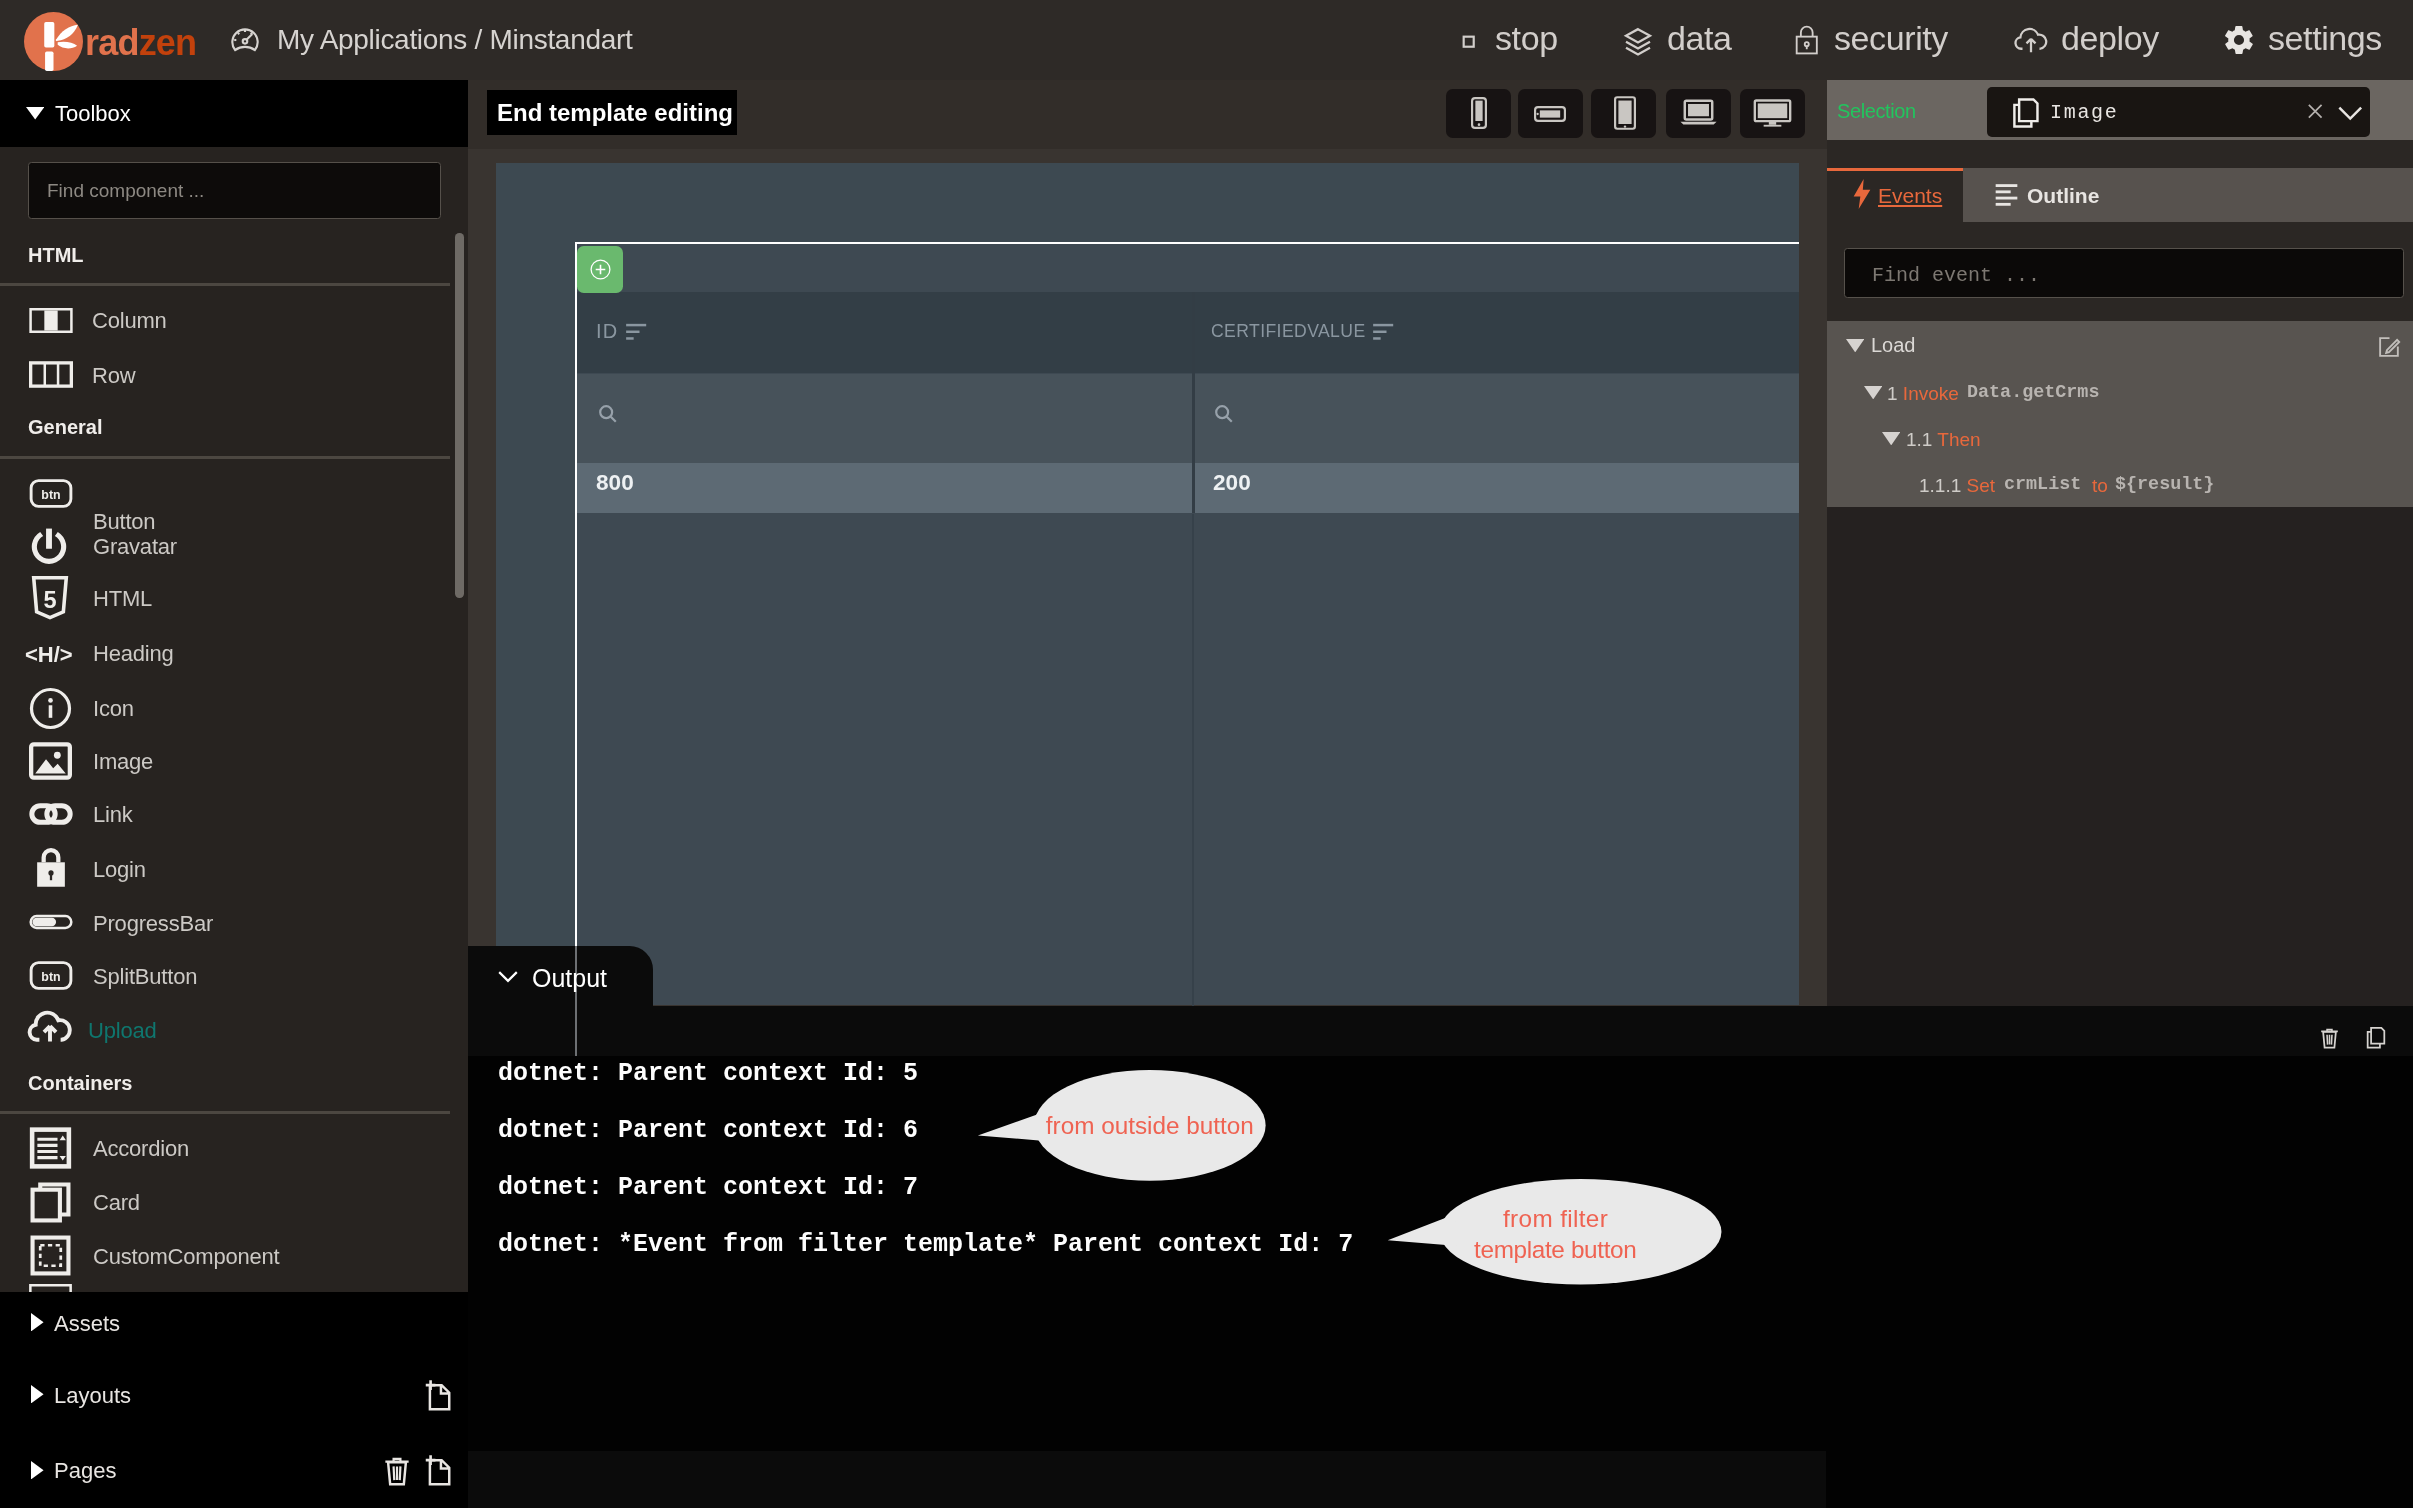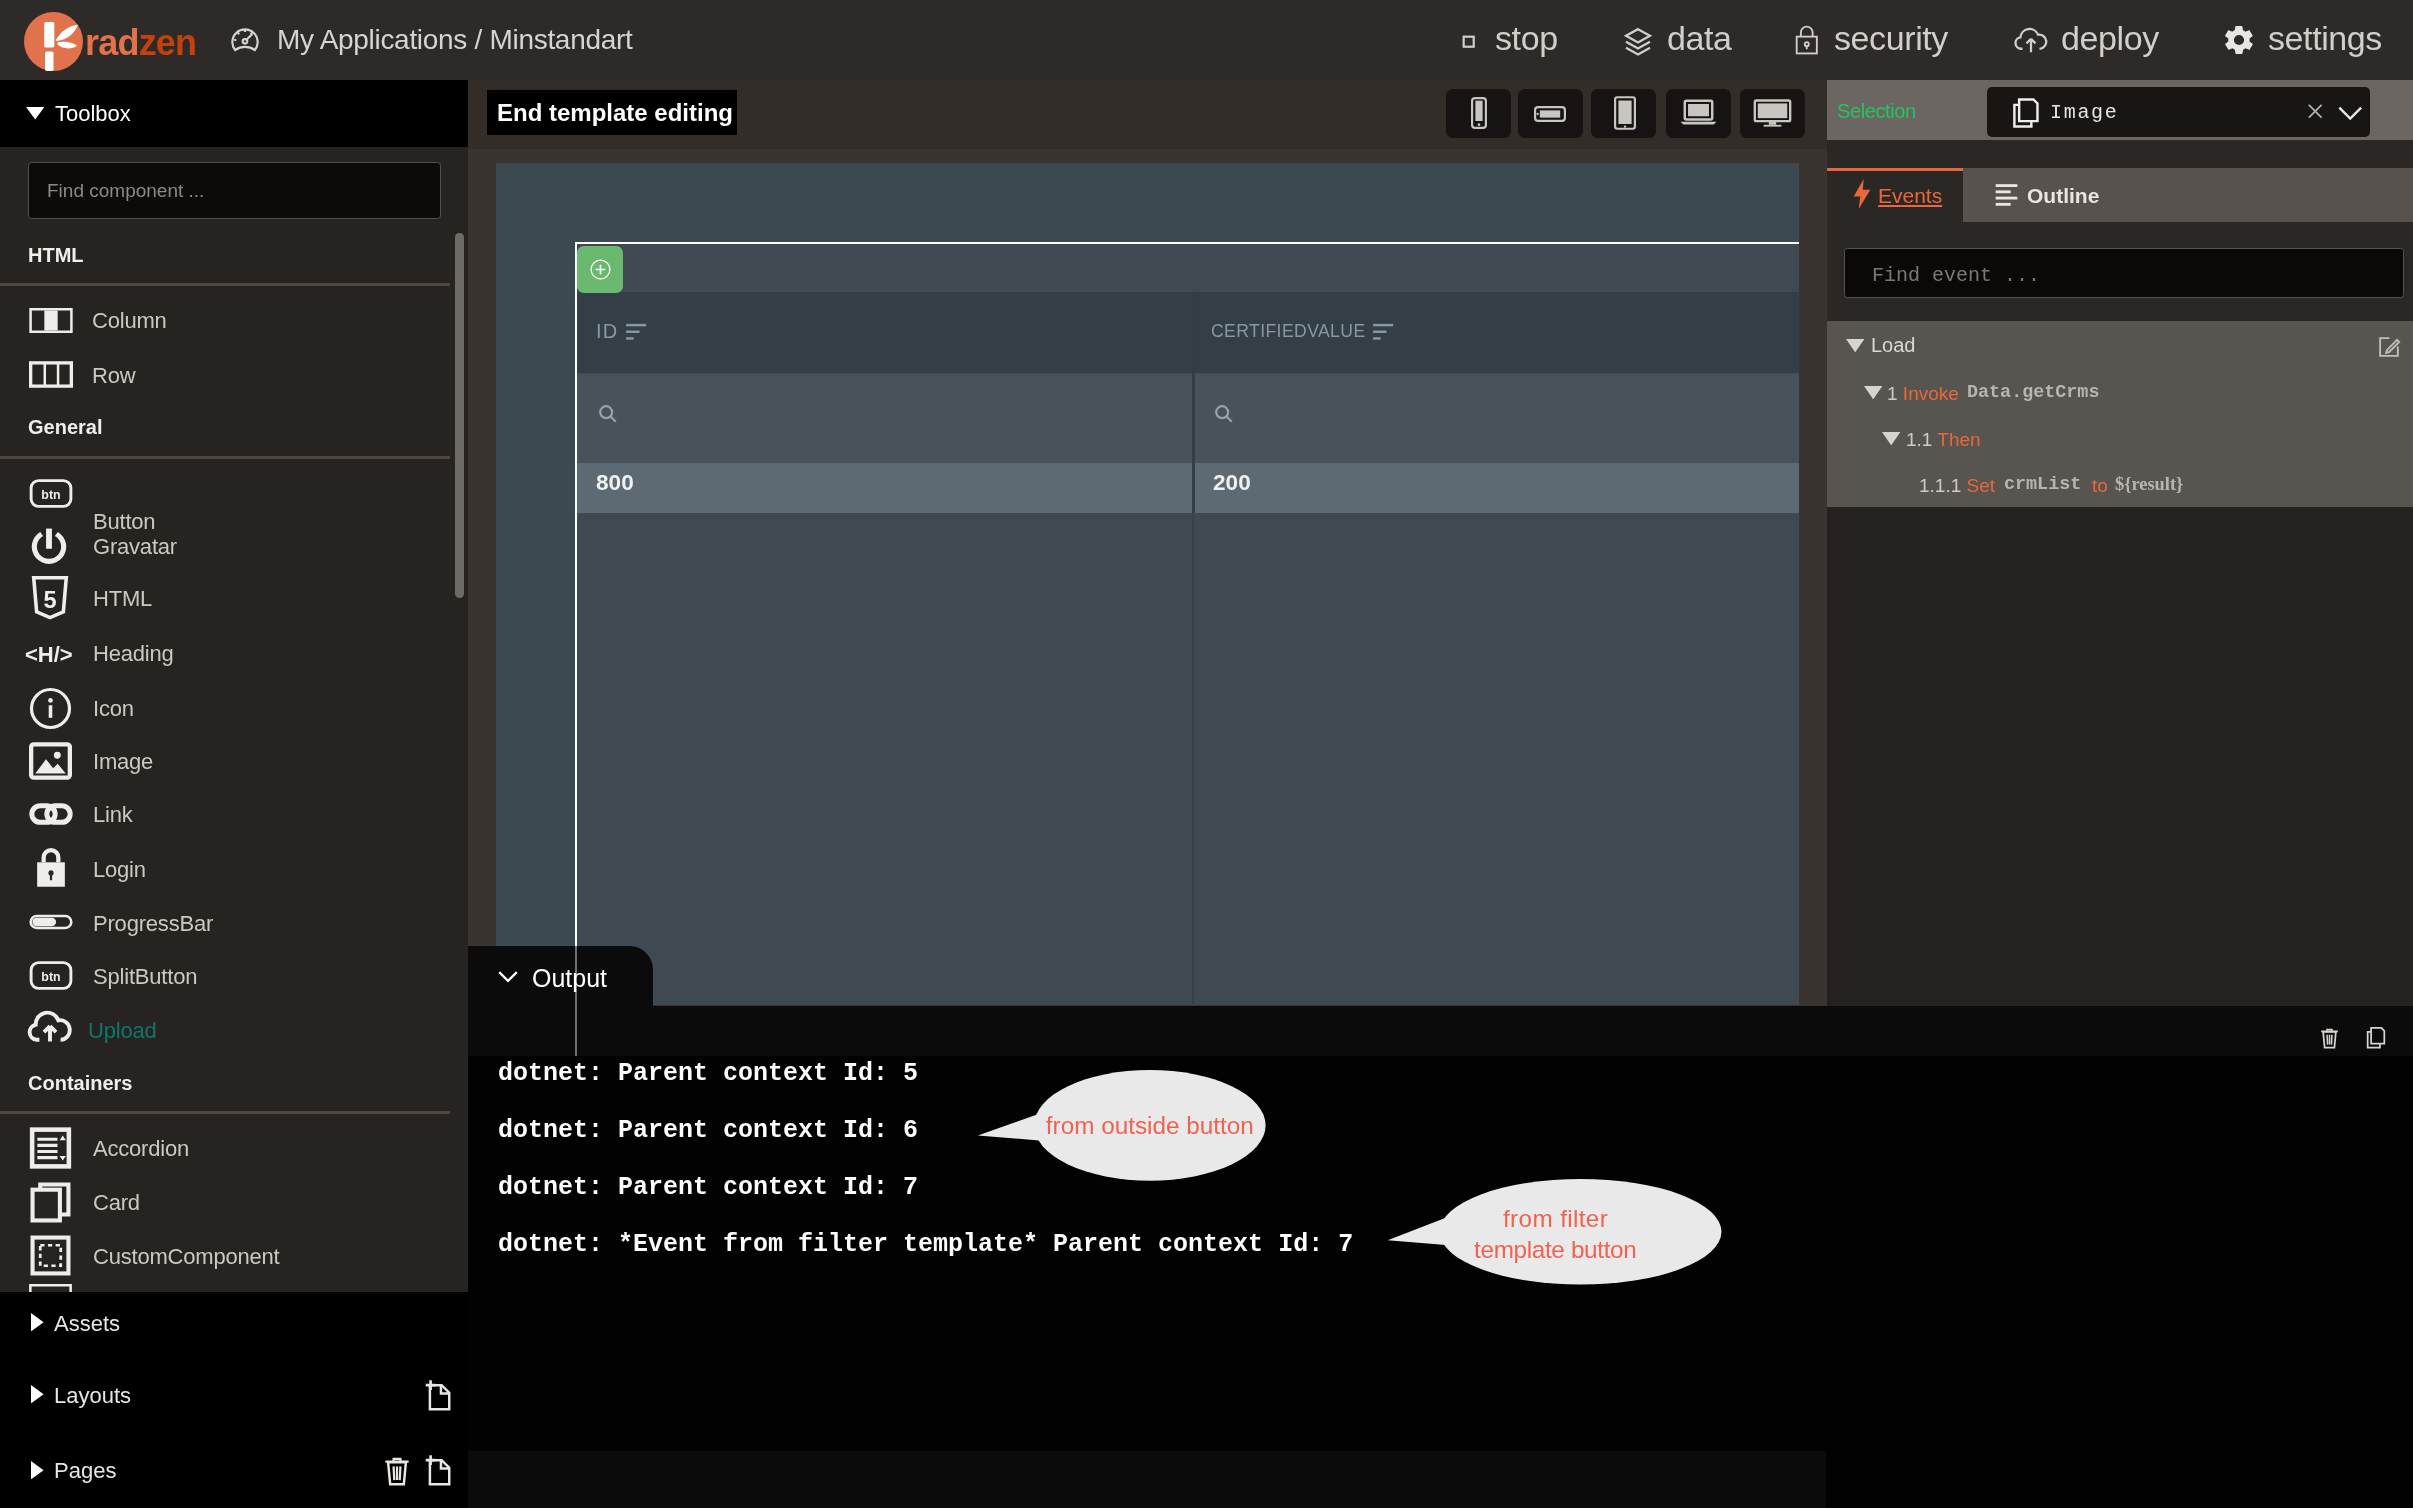--- a/index.html
+++ b/index.html
@@ -331,21 +331,21 @@
     </svg>
   <div class="abs" style="left:1887px;top:383px;font-size:19px;color:#cfccc8;">1 <span style="color:#e8683c;">Invoke</span></div>
   <div class="abs mono" style="left:1967px;top:382px;font-size:18.4px;font-weight:700;color:#b8b4b0;">Data.getCrms</div>
   <svg class="abs" style="left:1882px;top:432px;" width="18.4" height="13.4" viewBox="0 0 22 16">
       <path d="M0 0 H22 L11 16 Z" fill="#d6d3d0"></path>
     </svg>
   <div class="abs" style="left:1906px;top:429px;font-size:19px;color:#cfccc8;">1.1 <span style="color:#e8683c;">Then</span></div>
   <div class="abs" style="left:1919px;top:475px;font-size:19px;color:#cfccc8;">1.1.1 <span style="color:#e8683c;">Set</span></div>
   <div class="abs mono" style="left:2004px;top:474px;font-size:18.4px;font-weight:700;color:#b8b4b0;">crmList</div>
   <div class="abs" style="left:2092px;top:475px;font-size:19px;color:#e8683c;">to</div>
-  <div class="abs mono" style="left:2115px;top:474px;font-size:18.4px;font-weight:700;color:#b8b4b0;font-family:Liberation Serif, serif;">${result}</div>
+  <div class="abs mono" style="left:2115px;top:474px;font-size:18.4px;font-weight:700;color:#b8b4b0;">${result}</div>
 
   <div class="abs" id="console" style="left:468px;top:1006px;width:1946px;height:503px;background:#020202;"></div>
   <div class="abs" id="consolehead" style="left:468px;top:1006px;width:1946px;height:50px;background:#0b0b0b;"></div>
   <div class="abs" style="left:468px;top:1451px;width:1358px;height:57px;background:#0b0b0b;"></div>
   <div class="abs" id="outputtab" style="left:468px;top:946px;width:185px;height:61px;background:#0b0b0b;border-radius:0 23.5px 0 0;"></div>
   <div class="abs" style="left:575px;top:946px;width:1.7px;height:110px;background:#6d7073;"></div>
   <svg class="abs" style="left:497px;top:969px;" width="22" height="15" viewBox="0 0 30 20" fill="none" stroke="#fff" stroke-width="3">
       <path d="M3 4 L15 16 L27 4"></path>
     </svg>
   <div class="abs" style="left:532px;top:964px;font-size:25px;color:#fff;">Output</div>

